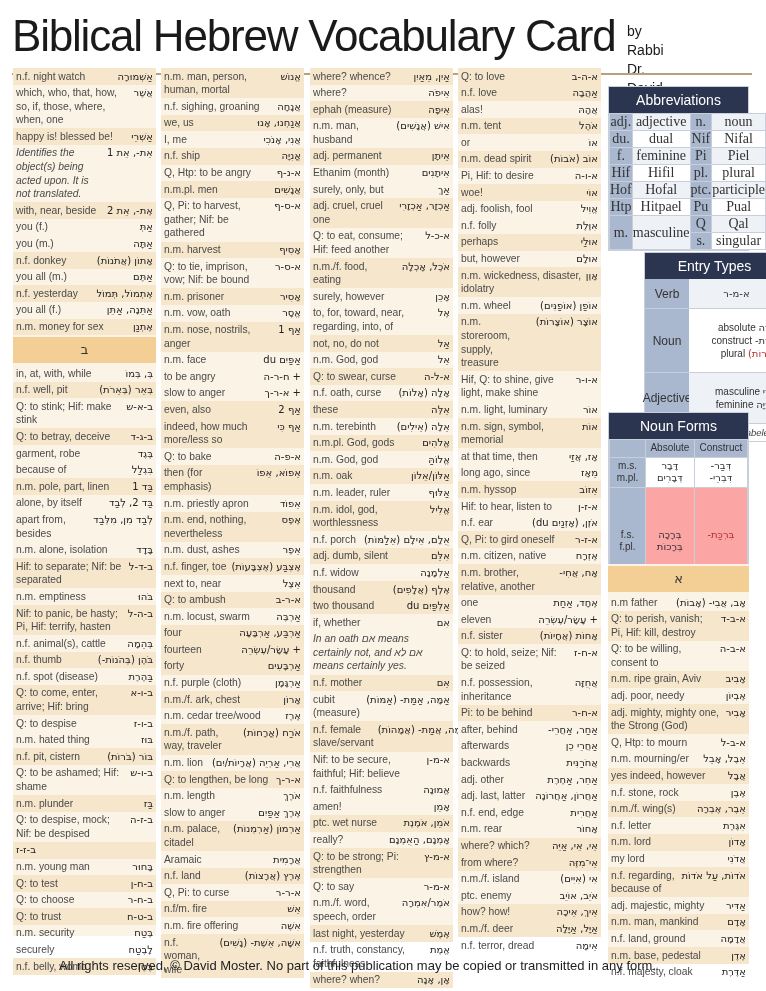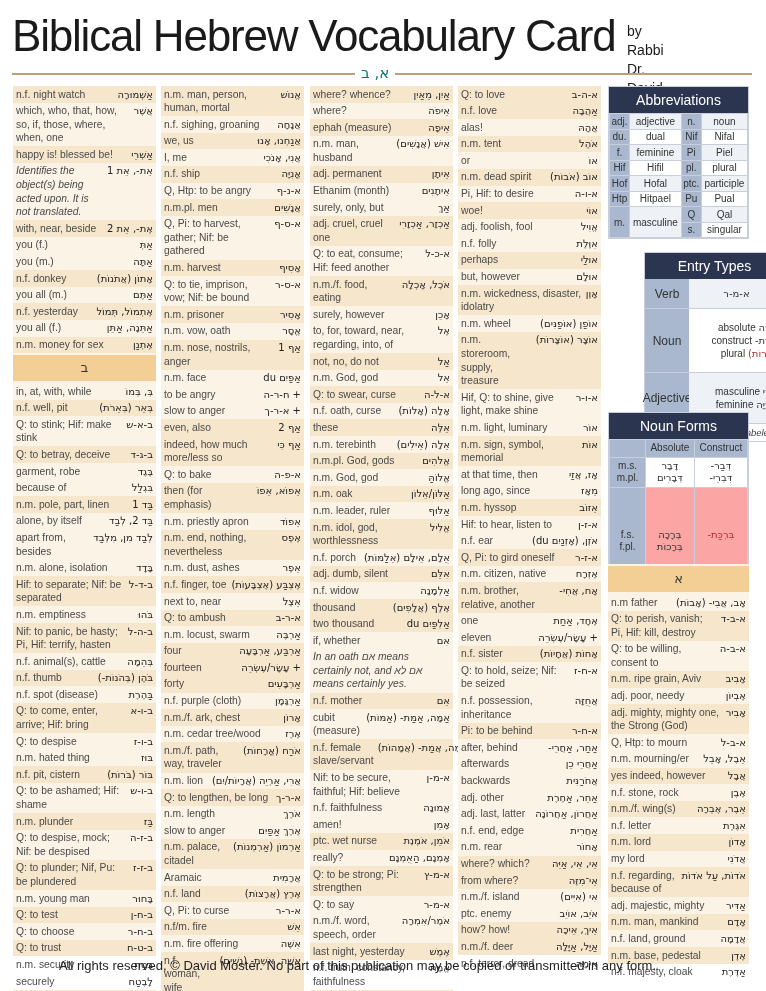--- a/index.html
+++ b/index.html
@@ -6,38 +6,38 @@
   html, body { width: 766px; height: 991px; background: #ffffff; overflow: hidden; }
   body { font-family: "Liberation Sans", "DejaVu Sans", sans-serif; color: #333; position: relative; }
 
   .header { position: absolute; left: 0; top: 0; width: 643px; height: 66px; }
   .title { position: absolute; left: 12px; top: 14px; font-size: 44px; font-weight: 400; color: #1a1a1a; letter-spacing: -1.2px; line-height: 1; white-space: nowrap; }
   .byline { position: absolute; left: 627px; top: 22px; font-size: 14px; color: #1a1a1a; line-height: 19px; }
 
   .divider { position: absolute; left: 12px; top: 73px; width: 740px; height: 2px; background: #b9a27a; }
   .divider-label { position: absolute; left: 355px; top: 64px; padding: 0 6px; background: #fff; color: #0f766e; font-size: 15px; line-height: 18px; font-family: "DejaVu Sans", sans-serif; }
 
-  .col { position: absolute; top: 86px; width: 143px; height: 868px; background: #fbf3e6; }
+  .col { position: absolute; top: 68px; width: 143px; height: 868px; background: #fbf3e6; }
   .col.c1 { left: 13px; }
   .col.c2 { left: 161px; }
   .col.c3 { left: 310px; }
   .col.c4 { left: 458px; }
   .col.c6 { left: 608px; top: 564px; width: 141px; height: 388px; }
 
   .row { display: flex; justify-content: space-between; align-items: flex-start; font-size: 10.3px; line-height: 13.6px; padding: 1.5px 3px 1.5px 3px; }
   .row.alt { background: #f6e6cc; }
   .row .en { flex: 1; color: #4a4a4a; padding-right: 4px; }
   .row .en.it { font-style: italic; }
   .row .he { direction: rtl; text-align: right; color: #222; font-family: "DejaVu Sans", sans-serif; font-size: 10px; white-space: nowrap; }
   .letter-band { background: #f3cf96; text-align: center; font-size: 13px; color: #333; height: 26px; line-height: 26px; font-family: "DejaVu Sans", sans-serif; margin: 2px 0; }
 
   .panel { position: absolute; left: 608px; width: 141px; border: 1px solid #c9cfda; background: #fff; }
   .panel-head { background: #2b3550; color: #fff; text-align: center; font-size: 14px; height: 26px; line-height: 26px; }
   .abbr { top: 86px; }
-  .abbr table { width: 100%; border-collapse: collapse; font-size: 10px; text-align: center; }
+  .abbr table { width: 100%; border-collapse: collapse; font-size: 14px; text-align: center; font-family: Liberation Serif, serif; }
   .abbr td { border: 1px solid #c9cfda; height: 15.5px; padding: 0; color: #333; }
   .abbr td.k { background: #a9b7cf; width: 20px; }
   .abbr td.v { background: #eef1f6; }
   .abbr td.v.w { background: #ffffff; }
 
   .types { top: 252px; margin-left: 36px; }
   .types .trow { display: flex; border-top: 1px solid #c9cfda; }
   .types .tk { width: 44px; background: #a9b7cf; font-size: 12px; display: flex; align-items: center; justify-content: center; color: #333; }
   .types .tv { flex: 1; font-size: 10px; padding: 12px 4px; background: #eef1f6; text-align: right; line-height: 13px; }
   .types .tv.w { background: #fff; }
@@ -207,21 +207,20 @@
     </div>
     <div class="row alt">
       <span class="en">n.m. plunder</span>
       <span class="he">בַּז</span>
     </div>
     <div class="row">
       <span class="en">Q: to despise, mock; Nif: be despised</span>
       <span class="he">ב-ז-ה</span>
     </div>
     <div class="row alt">
-      <span class="en">Q: to plunder; Nif, Pu: be plundered</span>
       <span class="he">ב-ז-ז</span>
     </div>
     <div class="row">
       <span class="en">n.m. young man</span>
       <span class="he">בָּחוּר</span>
     </div>
     <div class="row alt">
       <span class="en">Q: to test</span>
       <span class="he">ב-ח-ן</span>
     </div>

